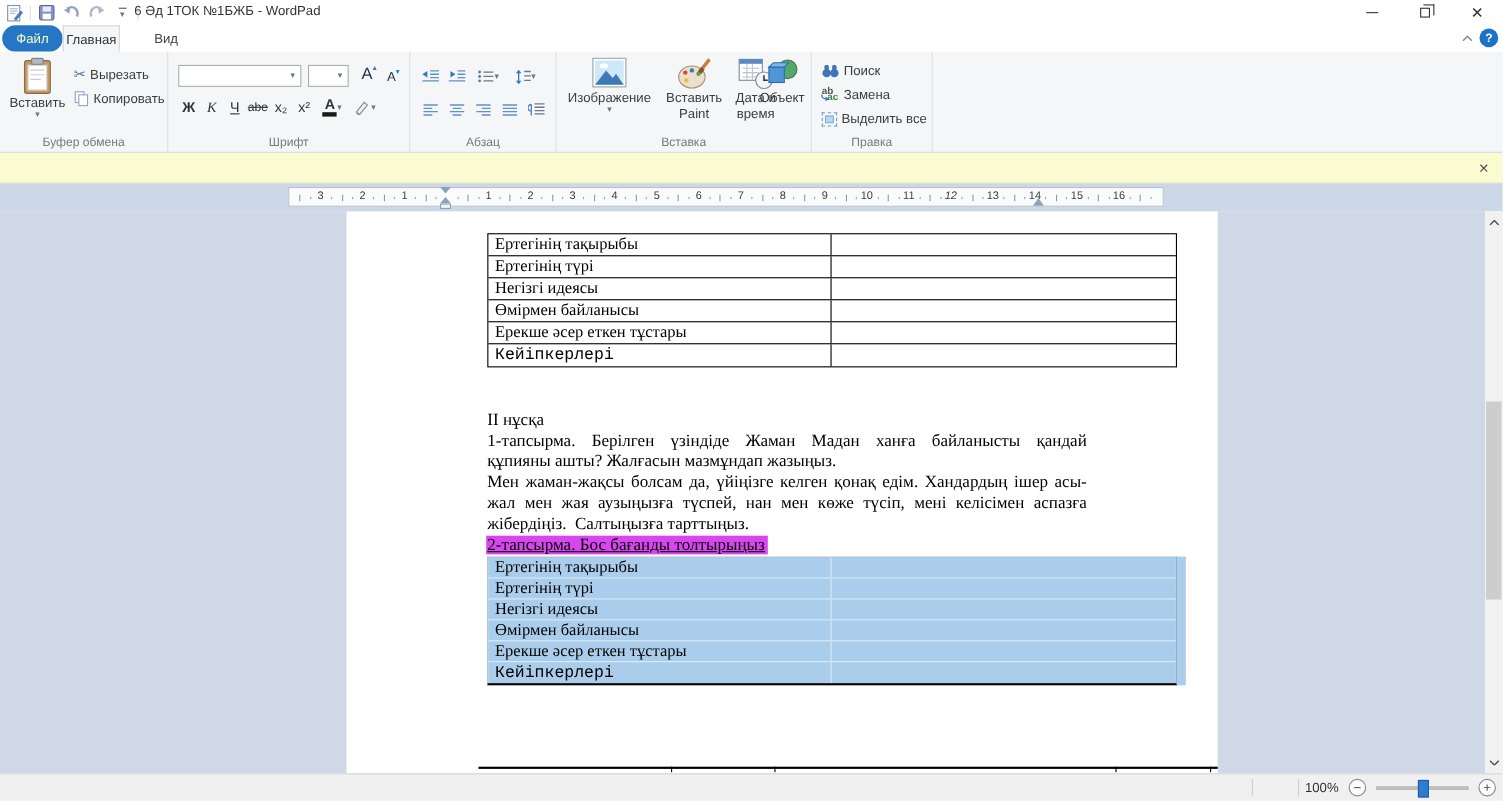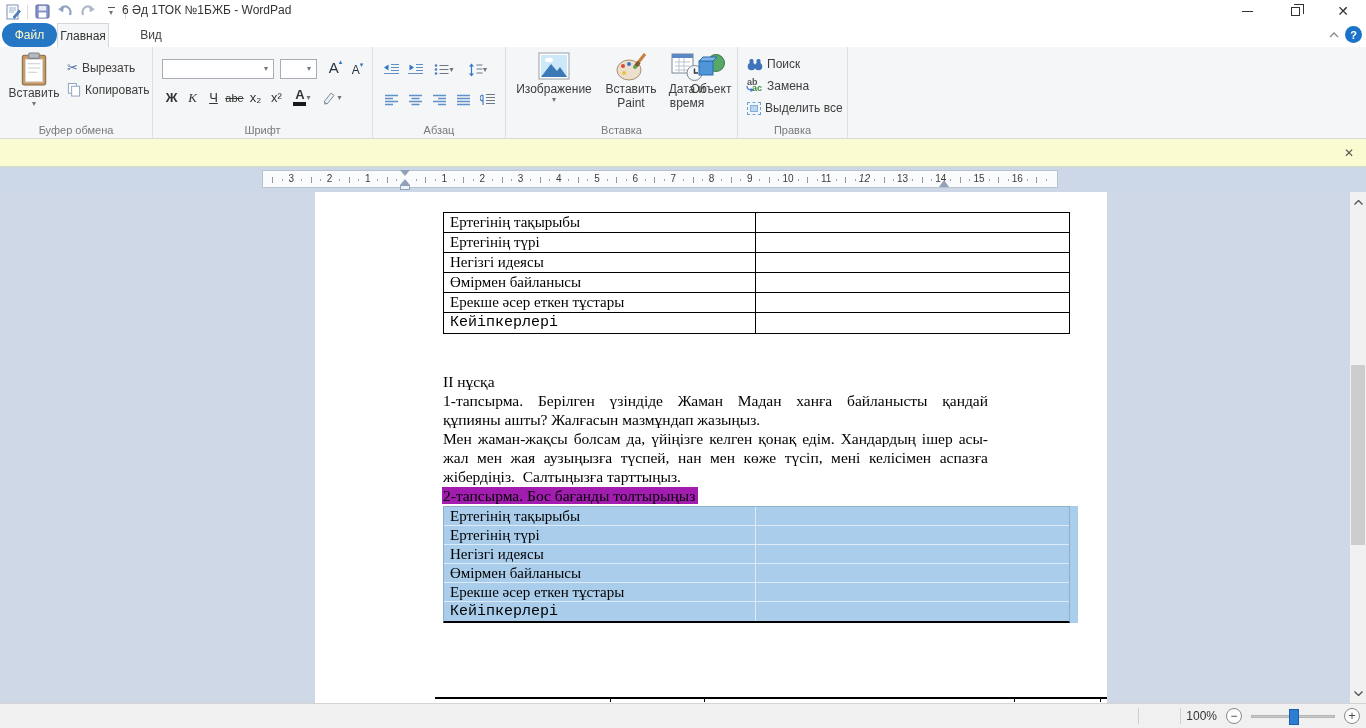--- a/index.html
+++ b/index.html
@@ -66,21 +66,21 @@
   .doc-row:last-child { border-bottom:none;font-family:Liberation Mono, monospace; }
   .doc-cell-l { width:312px; border-right:1px solid #000; font-size:15px; padding:1px 0 0 6px; white-space:nowrap; overflow:hidden; }
   .doc-cell-r { flex:1; }
   #table1 { top:20px; }
 
   #textblock { position:absolute; left:128px; top:180px; width:545px; font-size:15.5px; }
   #textblock .tline { height:19px; line-height:19px; white-space:pre; }
   #textblock .just { text-align:justify; text-align-last:justify; white-space:normal; }
 
   #sel-line { position:absolute; left:127px; top:294px; height:19.5px; line-height:19.5px; font-size:15.5px; }
-  #sel-line span { background:#a21caf; padding:0 3px 0 1px; }
+  #sel-line span { background:#d946ef; padding:0 3px 0 1px;text-decoration:underline; }
 
   #table2 { position:absolute; left:128px; top:313.5px; width:627px; border:1px solid #8fb0c9; border-bottom:2px solid #000; }
   #table2 .doc-row { height:19px; background:#a9cdea; border-bottom:1px solid #dcebf7; }
   #table2 .doc-row:last-child { border-bottom:none; }
   #table2 .doc-cell-l { border-right:1px solid #dcebf7; }
   #sel-overhang { position:absolute; left:755px; top:313.5px; width:8px; height:117px; background:#a9cdea; }
 
   #next-table-line { position:absolute; left:120px; top:505px; width:672px; border-top:2px solid #000; }
   .nt-tick { position:absolute; top:505px; width:1px; height:5px; background:#000; }
 

